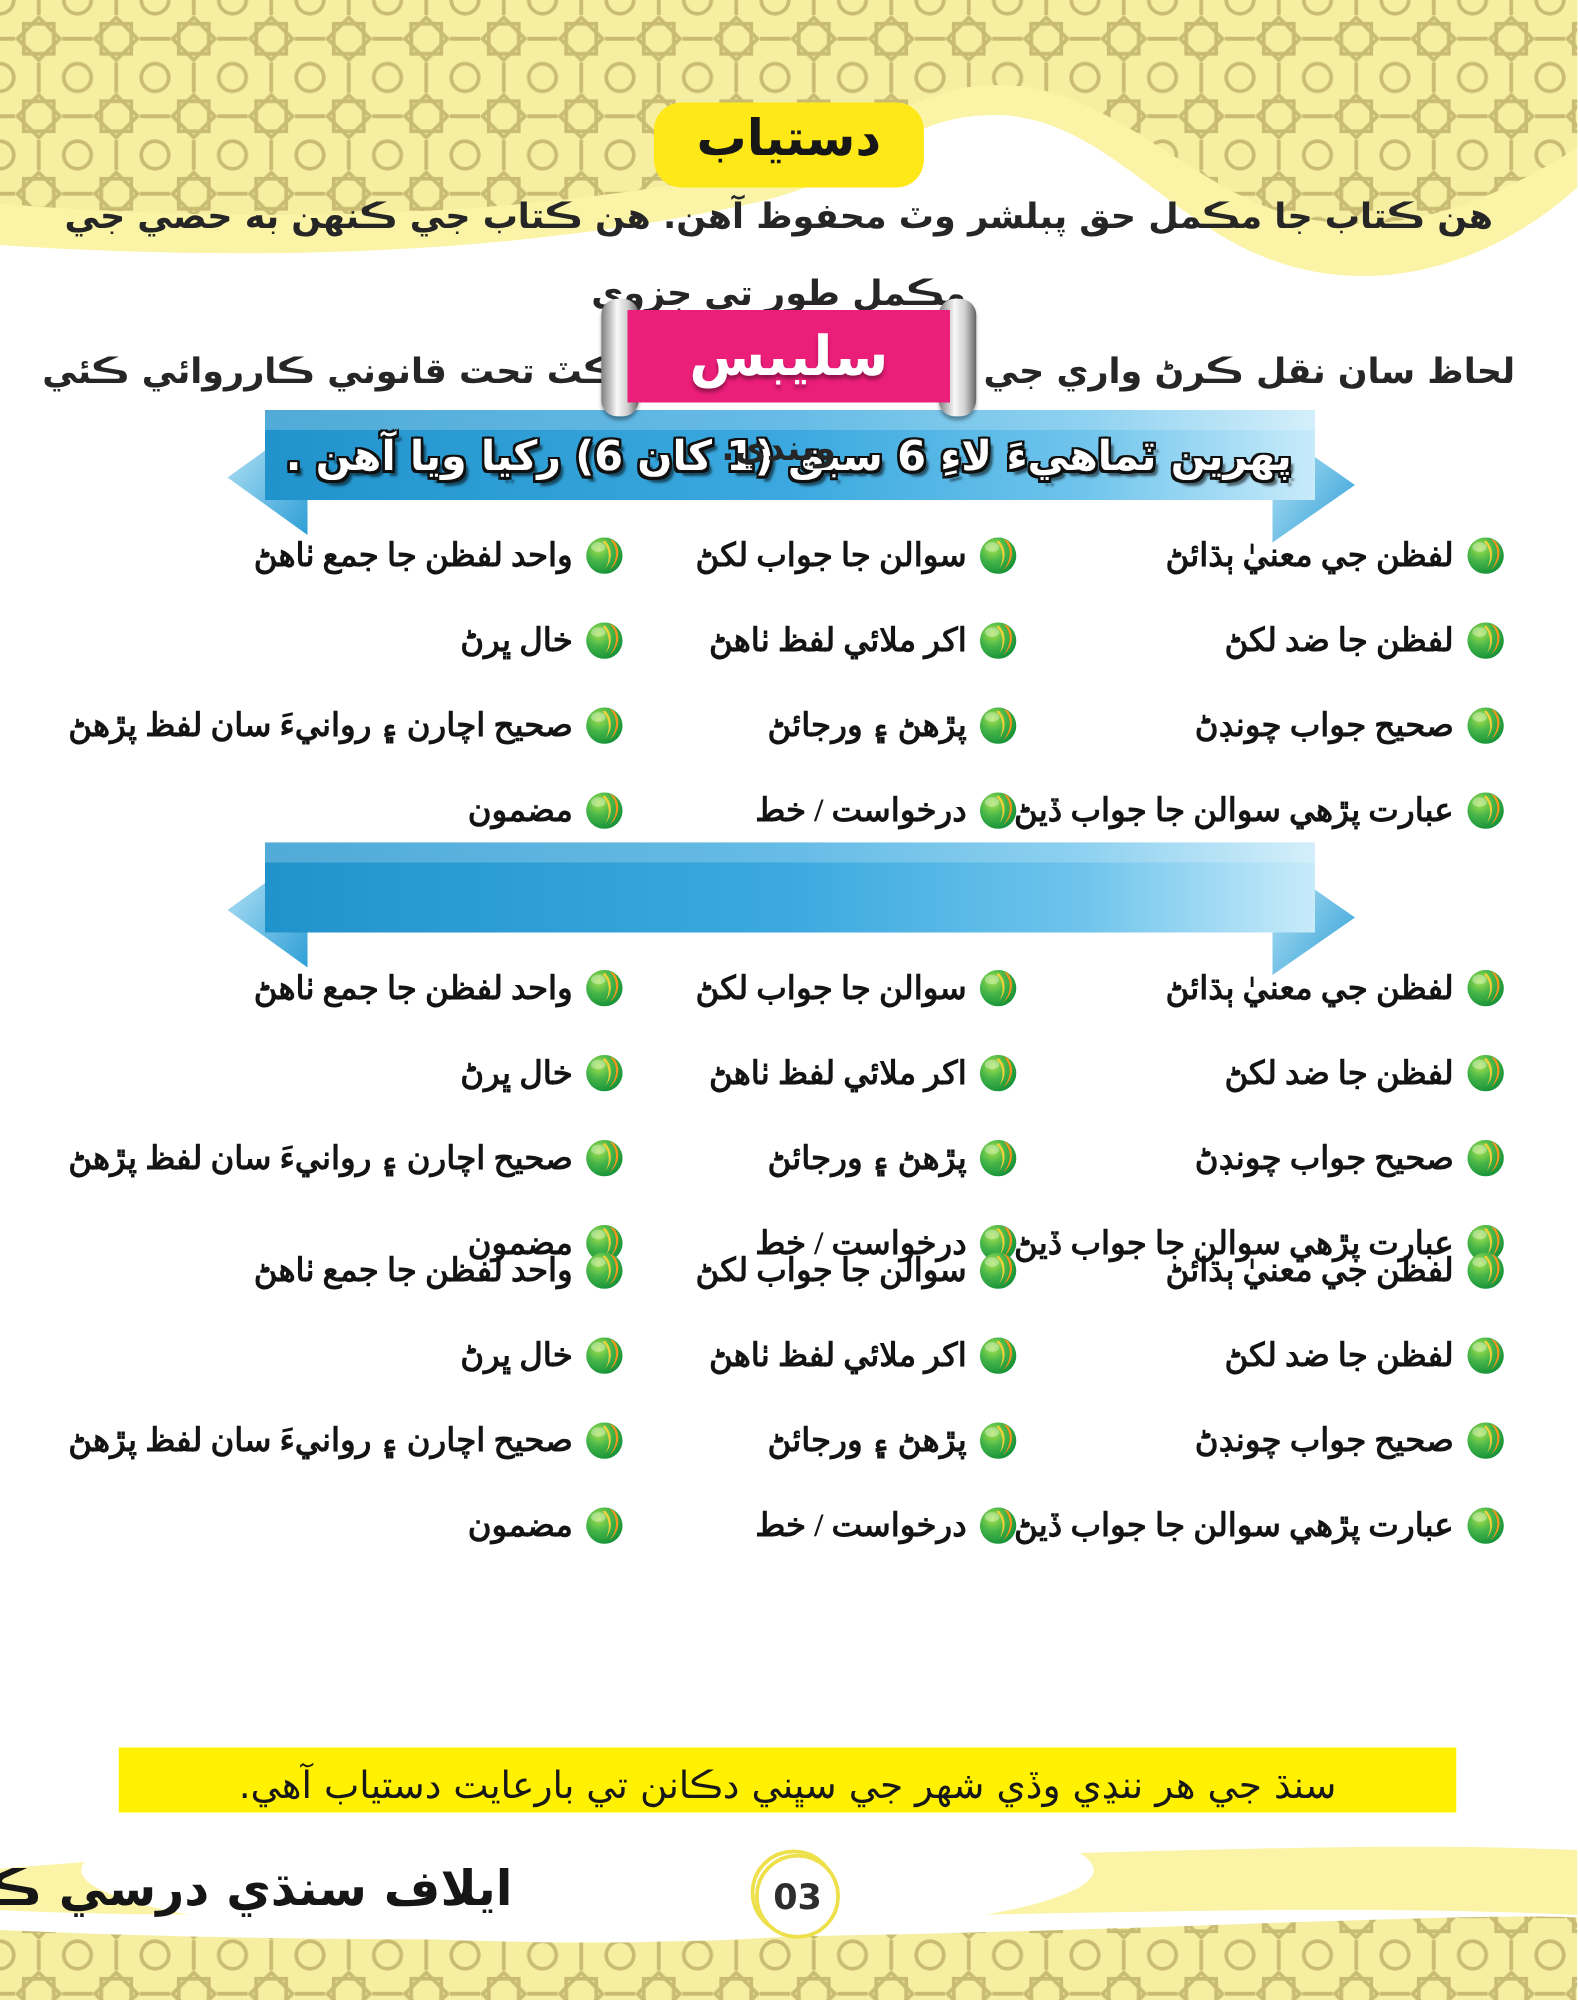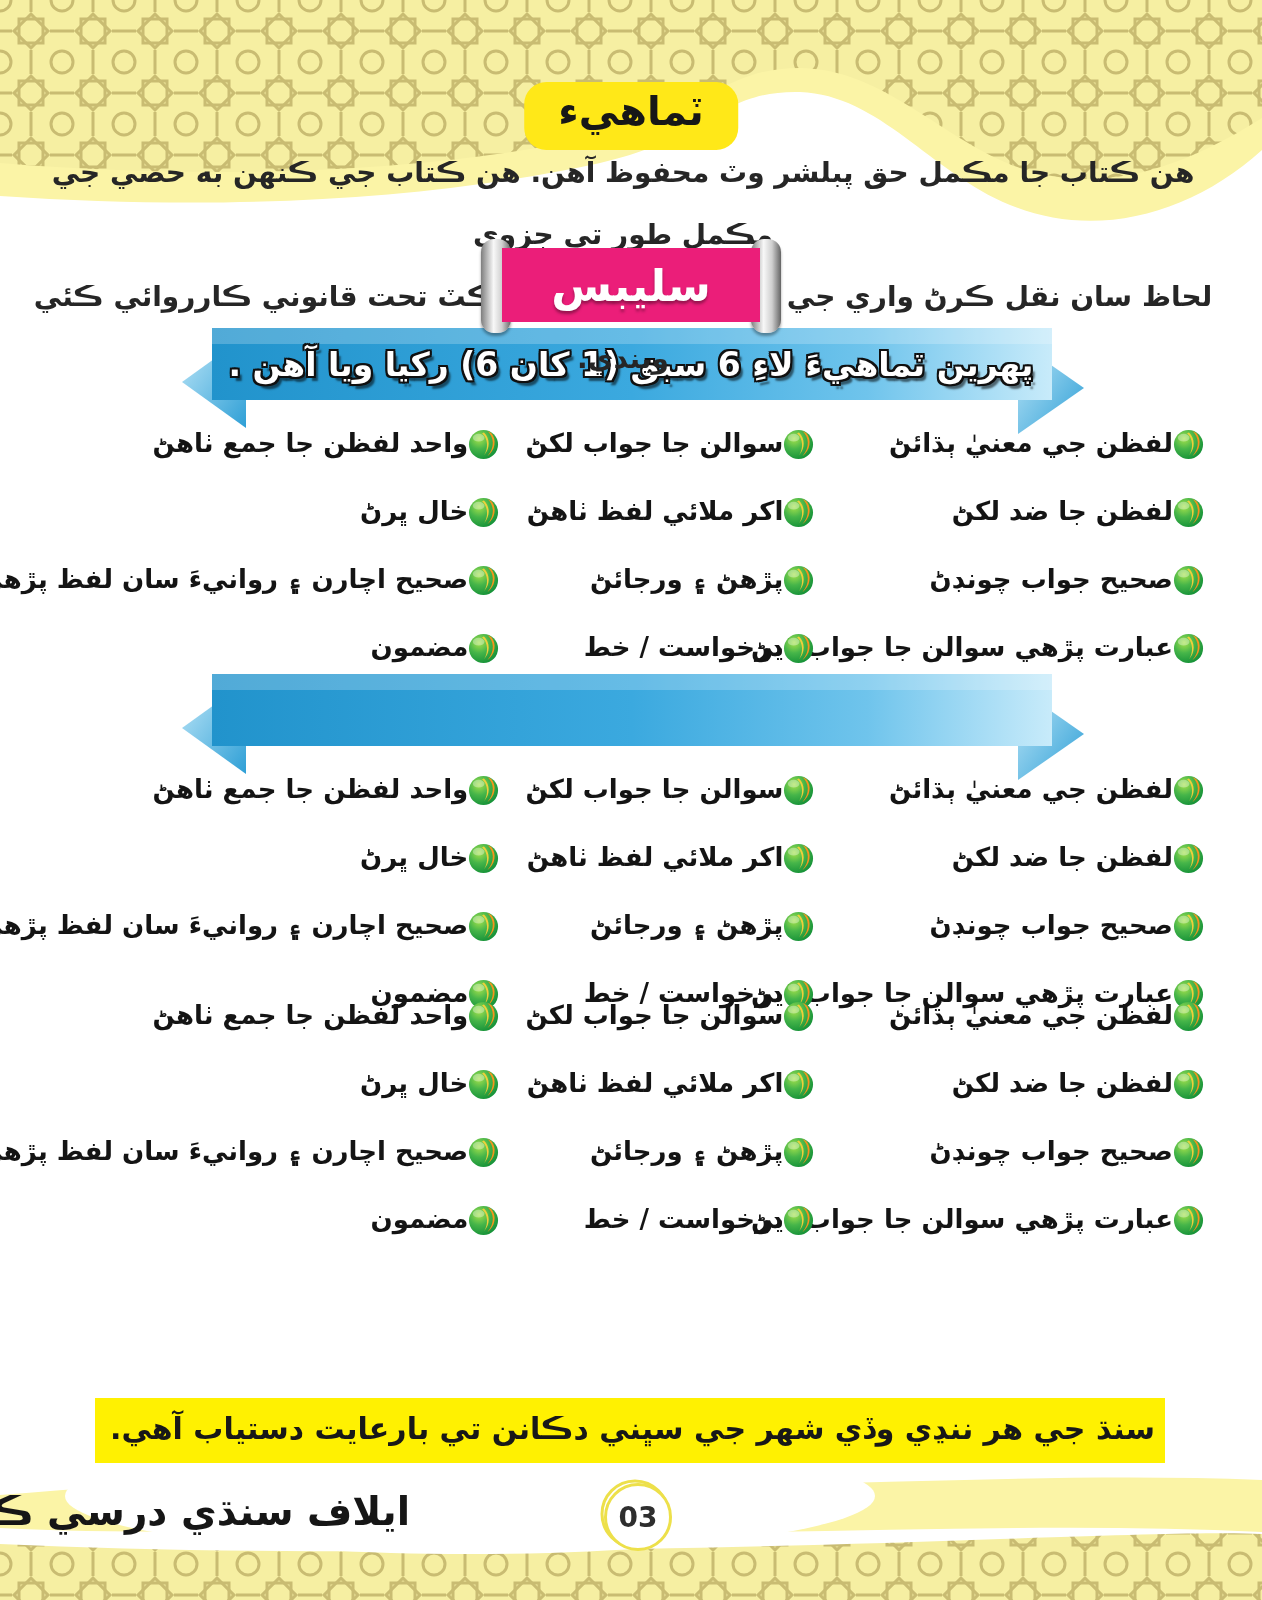--- a/index.html
+++ b/index.html
@@ -61,32 +61,32 @@
       -2px  2px 0 #101010, 2px  2px 0 #101010,
        0   -2px 0 #101010, 0    2px 0 #101010,
       -2px  0   0 #101010, 2px  0   0 #101010,
        4px  5px 2px rgba(0,0,0,.55);
   }
   .items{
     margin:-30px 58px 0 58px;
     display:grid;grid-template-columns:34% 27.5% 38.5%;
     grid-auto-rows:68px;align-items:center;direction:rtl;
   }
-  .item{display:flex;align-items:flex-start;direction:rtl;}
+  .item{display:flex;align-items:flex-end;gap:10px;direction:rtl;font-family:Liberation Serif, serif;}
   .item .orb{width:31px;height:31px;flex:0 0 31px;}
   .item-label{
     font-size:26px;font-weight:bold;color:#141414;line-height:1.15;
     white-space:nowrap;
   }
 
   
   .availability{
     position:absolute;top:1398px;left:95px;right:97px;z-index:3;
-    background:#FFF101;text-align:right;direction:rtl;
-    font-size:30px;font-weight:bold;color:#181818;padding:13px 10px 17px;
+    background:#FFF101;text-align:center;direction:rtl;
+    font-size:30px;font-weight:normal;color:#181818;padding:13px 10px 4px;
   }
 
   
   .book-title{
     position:absolute;left:60px;top:1489px;width:350px;z-index:3;
     text-align:center;direction:rtl;white-space:nowrap;
     font-size:39px;font-weight:bold;color:#161616;
   }
   .page-badge{
     position:absolute;left:604px;top:1483px;width:62px;height:62px;z-index:3;
@@ -136,21 +136,21 @@
   </defs>
 </svg>
 
 <svg class="header-art" width="1262" height="250" viewBox="0 0 1262 250">
   <path d="M0,0 H1262 V150 C1190,215 1095,240 1010,205 C930,172 880,95 800,92
            C720,90 705,140 600,163 C440,198 240,212 0,196 Z" fill="#FBF4A6"></path>
   <path d="M0,0 H1262 V118 C1180,170 1100,195 1020,168 C945,142 885,70 802,68
            C725,67 705,112 605,135 C445,170 235,182 0,163 Z" fill="url(#tile)"></path>
 </svg>
 
-<div class="notice-badge">ٽماهيء</div>
+<div class="notice-badge">دستياب</div>
 
 <div class="copyright">
   <div>هن ڪتاب جا مڪمل حق پبلشر وٽ محفوظ آهن. هن ڪتاب جي ڪنهن به حصي جي مڪمل طور تي جزوي</div>
   <div>لحاظ سان نقل ڪرڻ واري جي خلاف ڪاپي رائيٽ ايڪٽ تحت قانوني ڪارروائي ڪئي ويندي.</div>
 </div>
 
 <div class="scroll-banner">
   <div class="scroll-roll left"></div>
   <div class="scroll-roll right"></div>
   <div class="scroll-face">سليبس</div>

